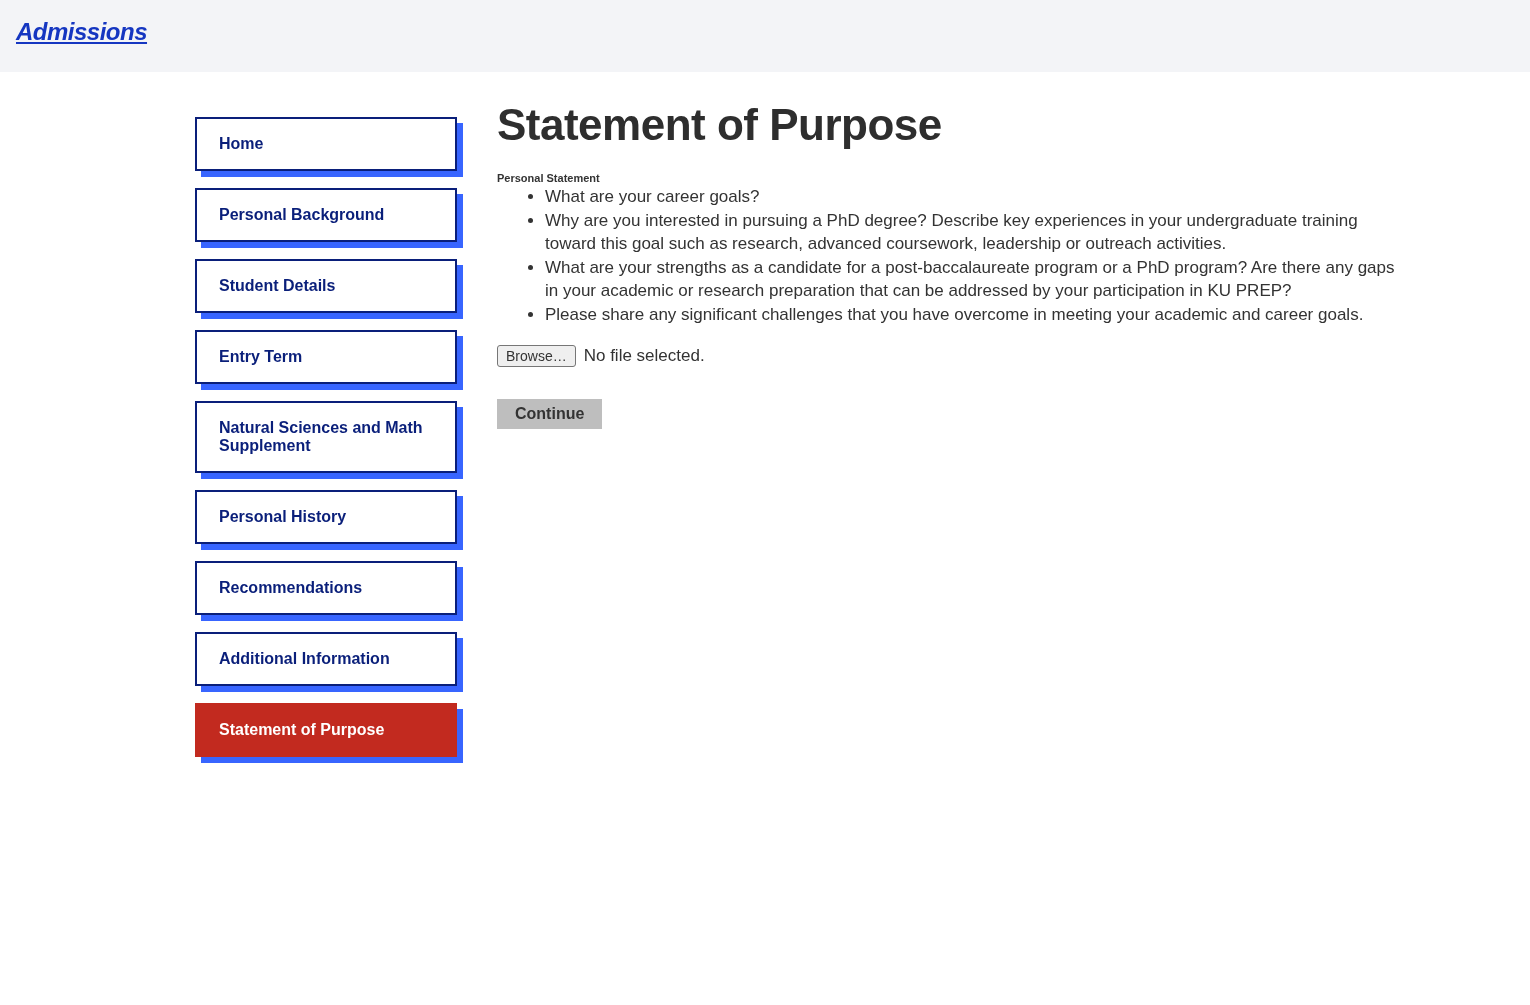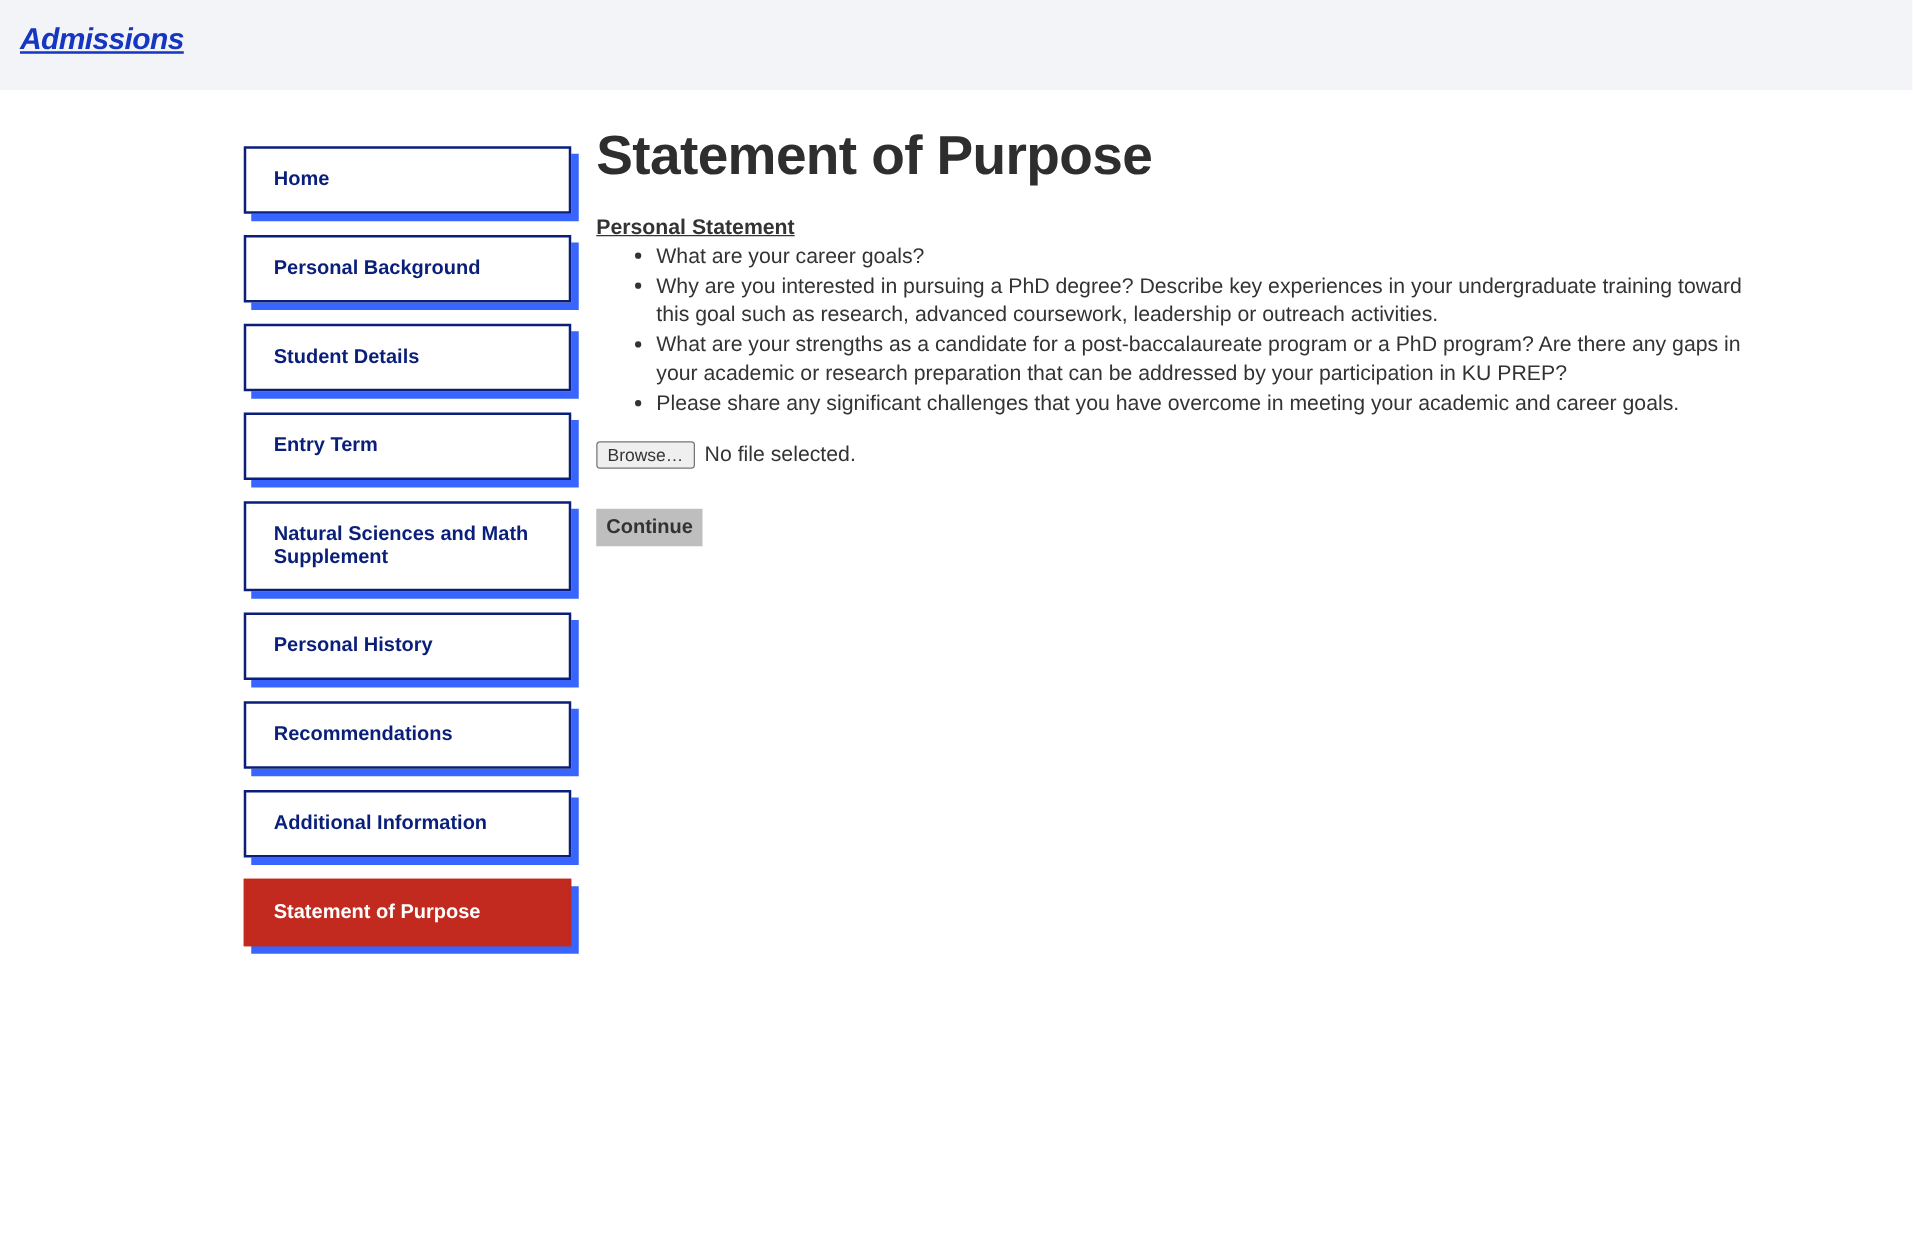--- a/index.html
+++ b/index.html
@@ -22,21 +22,21 @@
       font-weight: 800;
       font-style: italic;
       letter-spacing: -0.5px;
       text-decoration: underline;
     }
     .container {
       display: flex;
       padding: 28px 40px 40px 0;
       max-width: 1360px;
       margin: 0 auto;
-      gap: 20px;
+      gap: 40px;
     }
     .sidebar {
       width: 262px;
       margin-left: 110px;
       flex-shrink: 0;
       padding-top: 17px;
     }
     .nav-item {
       position: relative;
       margin-bottom: 17px;
@@ -79,24 +79,23 @@
     }
     .page-title {
       color: #2e2e2e;
       font-size: 44px;
       font-weight: 800;
       letter-spacing: -0.5px;
       margin-bottom: 22px;
     }
     .section-heading {
       color: #333;
-      font-size: 17px;
+      font-size: 11px;
       font-weight: 700;
       margin-bottom: 2px;
-      text-decoration: underline;
     }
     .intro-text {
       color: #333;
       font-size: 17px;
       line-height: 1.4;
       margin-bottom: 10px;
     }
     .bullet-list {
       list-style: disc;
       padding-left: 48px;
@@ -123,21 +122,21 @@
       color: #333;
       cursor: pointer;
     }
     .file-status {
       color: #333;
       font-size: 17px;
     }
     .continue-button {
       background: #bebebe;
       border: none;
-      padding: 6px 8px;
+      padding: 6px 18px;
       font-size: 16px;
       font-weight: 700;
       color: #333;
       cursor: pointer;
     }
   </style>
 </head>
 <body>
 
 <div class="header">

